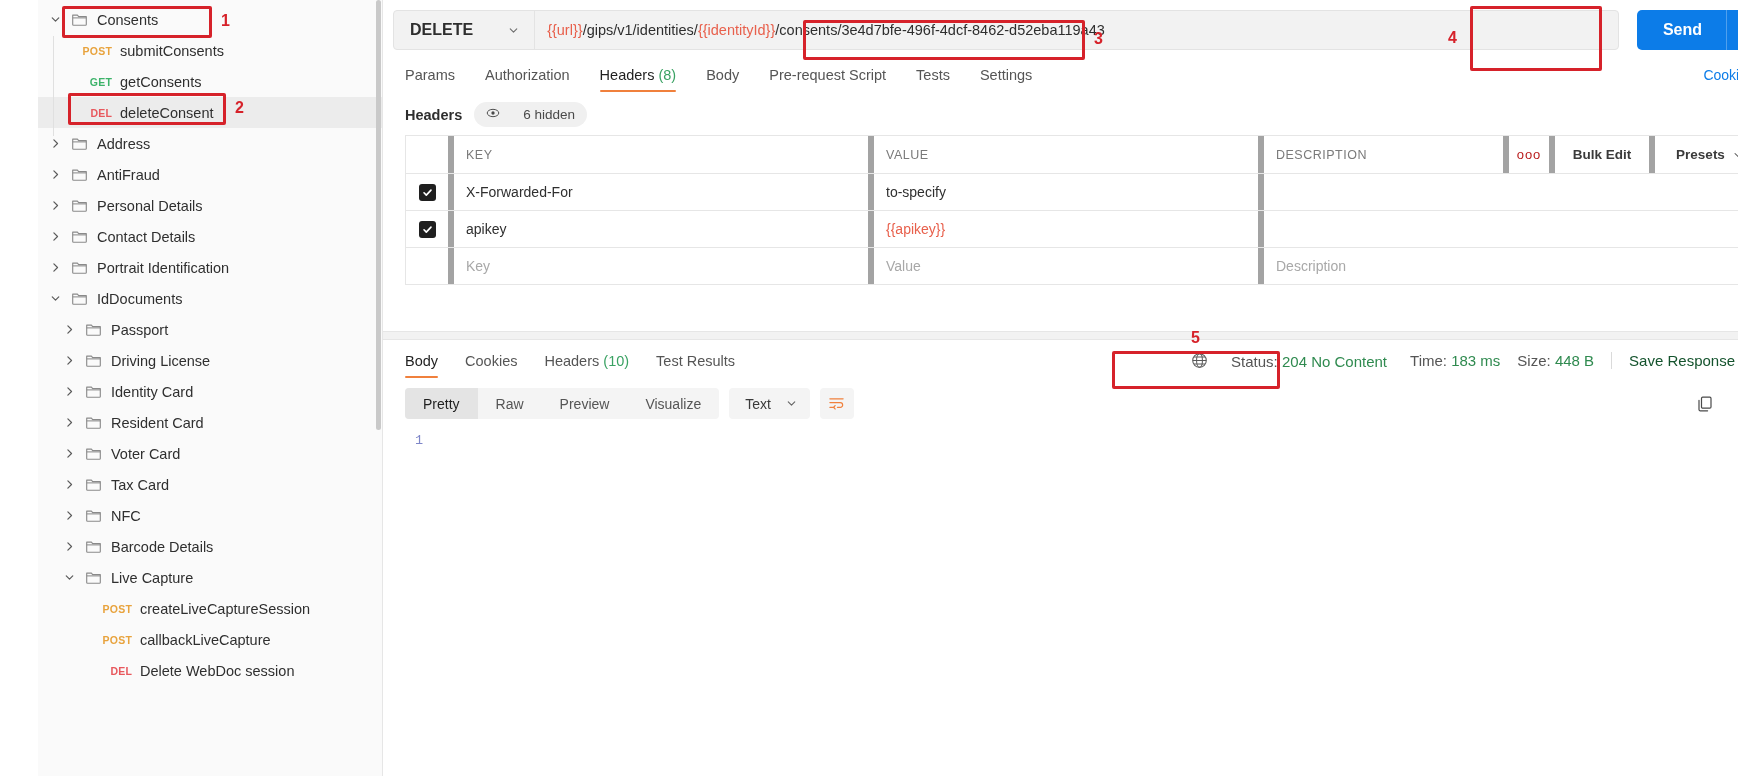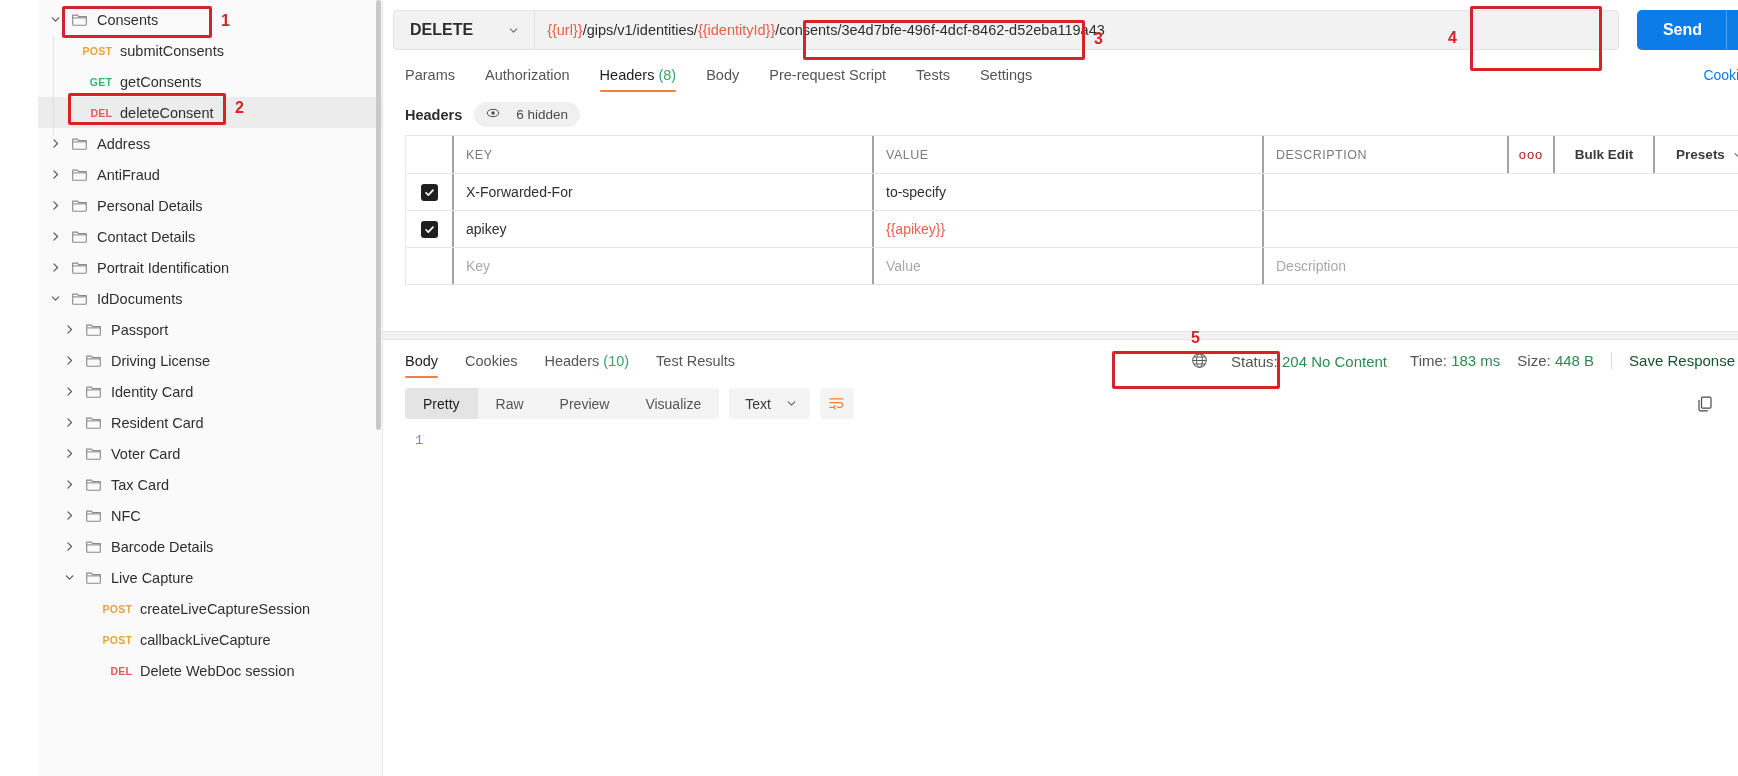--- a/index.html
+++ b/index.html
@@ -204,21 +204,21 @@
   .hdr-sub {
     display: flex;
     align-items: center;
     gap: 12px;
     padding: 10px 0 8px 22px;
   }
   .hdr-sub .t { font-size: 14.5px; color: #2e2e2e; font-weight: 600;}
   .pill {
     display: inline-flex;
     align-items: center;
-    gap: 16px;
+    gap: 23px;
     background: #f0f0f0;
     border-radius: 13px;
     padding: 4px 12px;
     font-size: 13.5px;
     color: #4a4a4a;
     cursor: pointer;
   }
 
   
   .tbl {
@@ -232,21 +232,21 @@
     border-bottom: 1px solid #e6e6e6;
     min-height: 37px;
   }
   .trow.head { min-height: 38px; background: #fff; }
   .cell {
     display: flex;
     align-items: center;
     padding: 0 12px;
     font-size: 14px;
     color: #2f2f2f;
-    border-right: 2px solid #a3a3a3;
+    border-right: 6px solid #a3a3a3;
     overflow: hidden;
     white-space: nowrap;
   }
   .cell.lastc { border-right: none; }
   .c-check { width: 48px; min-width: 48px; justify-content: center; padding: 0; }
   .c-key   { width: 420px; min-width: 420px; }
   .c-val   { width: 390px; min-width: 390px; }
   .c-desc  { flex: 1; }
   .c-dots  { width: 46px; min-width: 46px; justify-content: center; }
   .c-bulk  { width: 100px; min-width: 100px; justify-content: center; }

